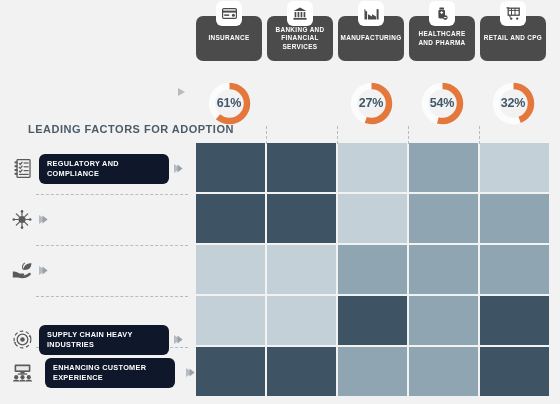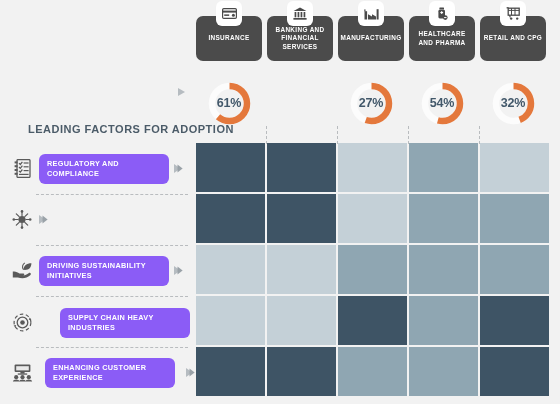--- a/index.html
+++ b/index.html
@@ -72,21 +72,21 @@
 
   
   .rows{position:absolute;left:0;top:143px;width:196px;}
   .rowlab{position:absolute;left:0;width:196px;height:51px;
           display:flex;align-items:center;}
   .rowicon{
     width:24px;height:26px;margin-left:10px;
     display:flex;align-items:center;justify-content:center;flex:0 0 auto;
   }
   .pill{
-    margin-left:5px;width:130px;height:30px;background:#8b5cf6;
+    margin-left:5px;width:130px;height:30px;background:#0f172a;
     border-radius:6px;display:flex;align-items:center;
     padding-left:8px;box-sizing:border-box;flex:0 0 auto;
   }
   .pill span{
     color:#ffffff;font-size:7.3px;font-weight:bold;letter-spacing:.3px;
     line-height:9.5px;text-transform:uppercase;
   }
   .chev{margin-left:4px;display:flex;align-items:center;flex:0 0 auto;}
 
   
@@ -288,32 +288,29 @@
     </div>
 
     <div class="rowlab" style="top:102px;">
       <div class="rowicon">
         <svg width="21" height="17" viewBox="0 0 21 17">
           <path d="M11.5 7.8 C11.5 3.6 14.6 1.2 19.4 1.2 C19.4 5.8 16.4 8.4 11.5 7.8 Z" fill="#5a5a5a"></path>
           <path d="M11.5 7.8 C9.6 5.2 10.6 2.4 12.8 0.9" fill="none" stroke="#5a5a5a" stroke-width="1.1"></path>
           <path d="M0.8 9.6 C3.4 9 5.6 10.2 7.4 11.6 L11.4 11.6 C12.6 11.6 12.6 13.4 11.4 13.4 L8.2 13.4 C11.2 13.8 14 13.2 16.6 11.2 C18.2 10 19.8 12 18.2 13.3 C14.8 16.2 10.4 16.9 5.8 15.4 L0.8 15.4 Z" fill="#5a5a5a"></path>
         </svg>
       </div>
-      <div class="pill">
-        <span>DRIVING SUSTAINABILITY INITIATIVES</span>
-      </div>
-      <div class="chev">
-        <svg width="11" height="11" viewBox="0 0 11 11">
-          <polygon points="1,1 7.5,5.5 1,10" fill="#b6bcc1"></polygon>
-          <polygon points="4.5,1.6 9.6,5.5 4.5,9.4" fill="#9aa2a8"></polygon>
-        </svg>
-      </div>
-    </div>
-
-    <div class="rowlab" style="top:154px;gap:21px;">
+      <div class="chev">
+        <svg width="11" height="11" viewBox="0 0 11 11">
+          <polygon points="1,1 7.5,5.5 1,10" fill="#b6bcc1"></polygon>
+          <polygon points="4.5,1.6 9.6,5.5 4.5,9.4" fill="#9aa2a8"></polygon>
+        </svg>
+      </div>
+    </div>
+
+    <div class="rowlab" style="top:171px;">
       <div class="rowicon">
         <svg width="19" height="19" viewBox="0 0 19 19">
           <circle cx="9.5" cy="9.5" r="8.4" fill="none" stroke="#5a5a5a" stroke-width="1.2" stroke-dasharray="3.5 2.6"></circle>
           <circle cx="9.5" cy="9.5" r="5.3" fill="none" stroke="#5a5a5a" stroke-width="1.3"></circle>
           <circle cx="9.5" cy="9.5" r="2.3" fill="#5a5a5a"></circle>
           <polygon points="16.6,4.4 18.4,6.4 15.8,7.1" fill="#5a5a5a"></polygon>
           <polygon points="2.4,14.6 0.6,12.6 3.2,11.9" fill="#5a5a5a"></polygon>
         </svg>
       </div>
       <div class="pill">

